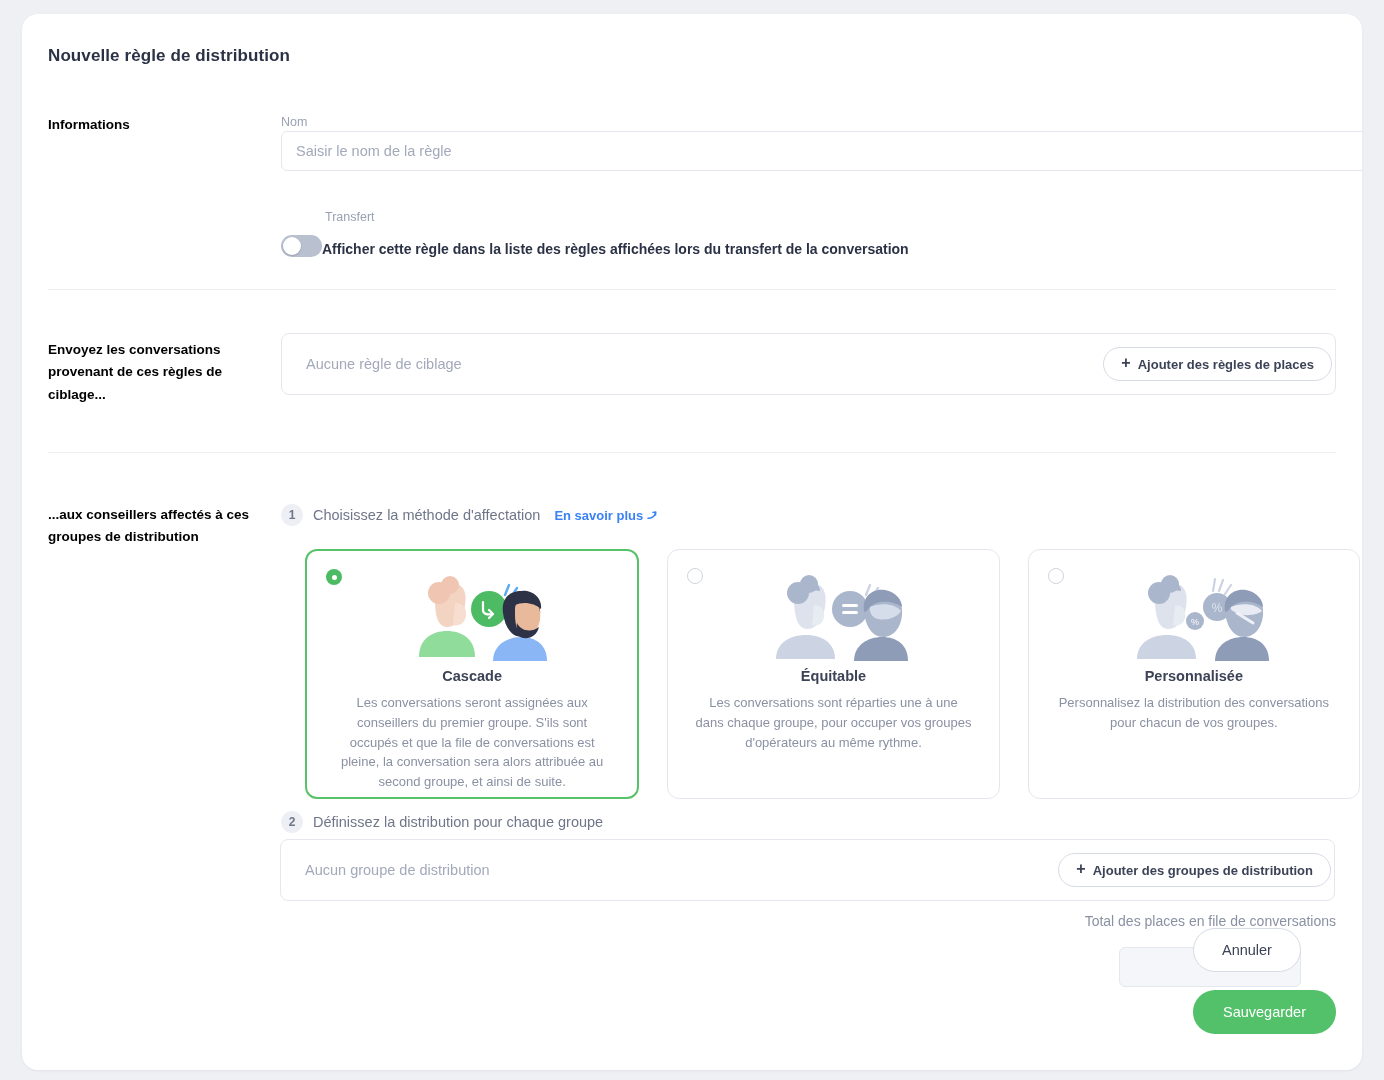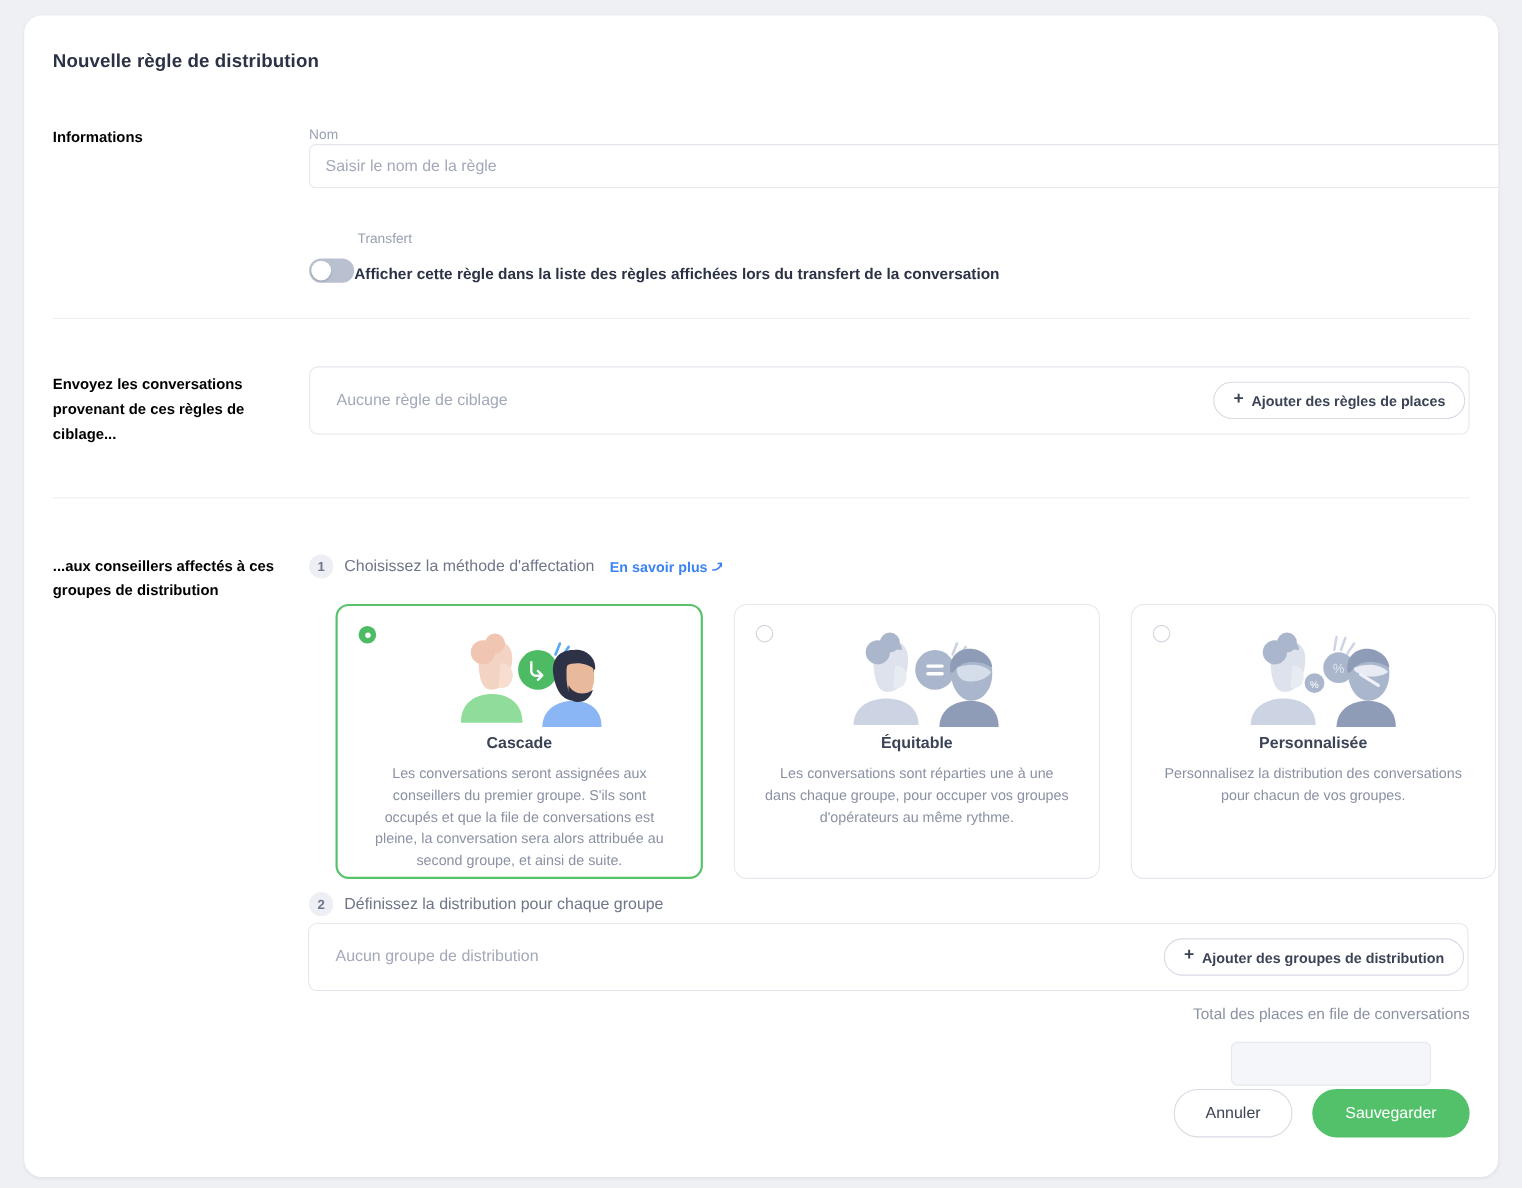--- a/index.html
+++ b/index.html
@@ -216,21 +216,21 @@
     font-size: 14px;
     color: #5a6175;
     padding: 0 12px;
     outline: none;
   }
 
   
   .footer {
     position: absolute;
     right: 26px; bottom: 36px;
-    display: flex; align-items: flex-start; gap: 18px;
+    display: flex; align-items: flex-start; gap: 18px; flex-direction: column;
   }
   .btn-cancel {
     height: 44px; padding: 0 28px;
     border-radius: 22px;
     border: 1px solid #d7dbe4;
     background: #fff;
     font-size: 14.5px; font-weight: 400; color: #3c4356;
     cursor: pointer;
     font-family: "Liberation Sans", sans-serif;
   }

